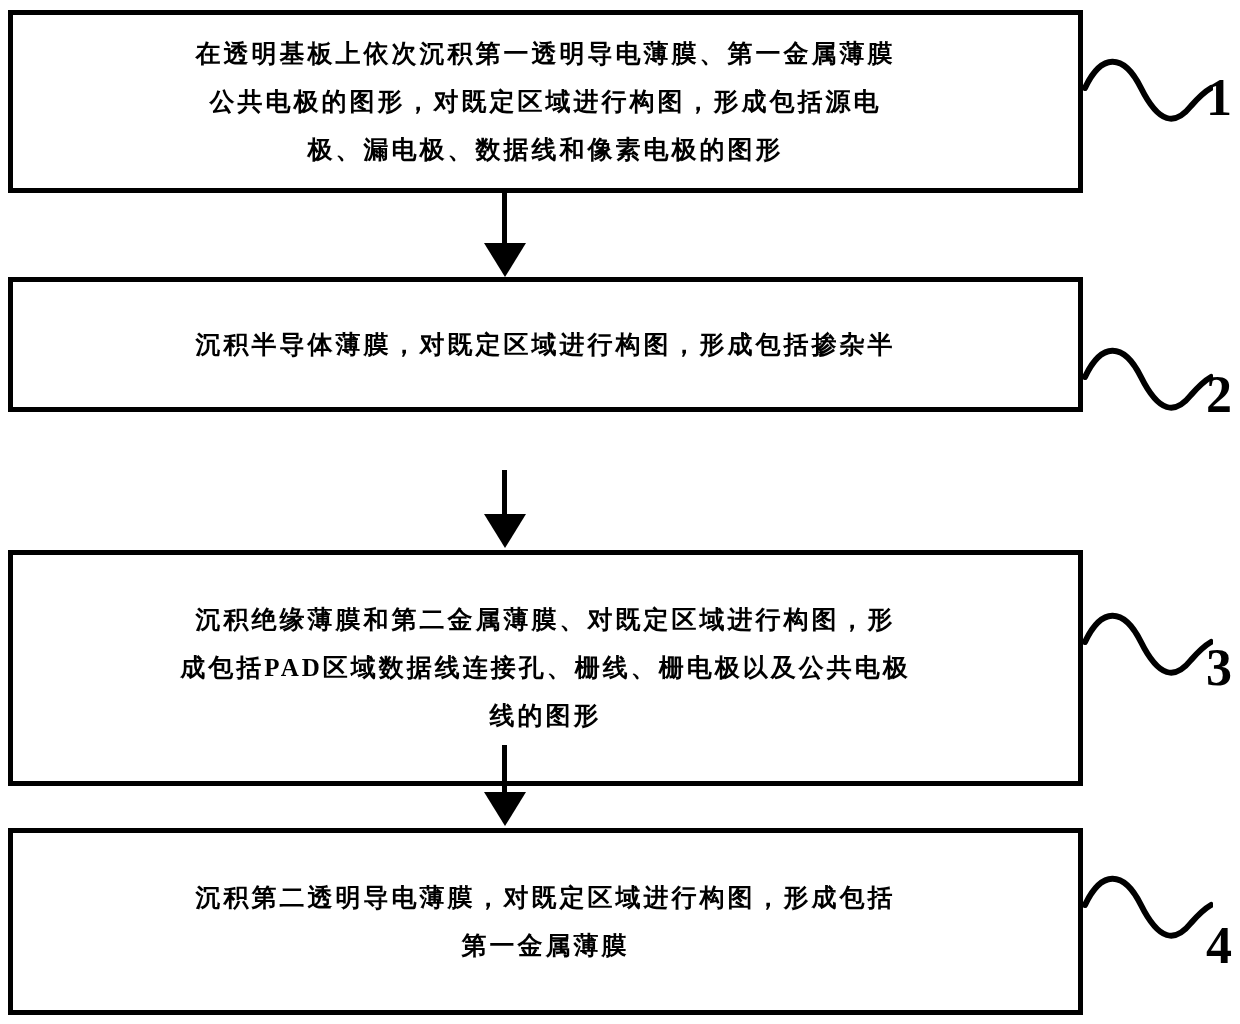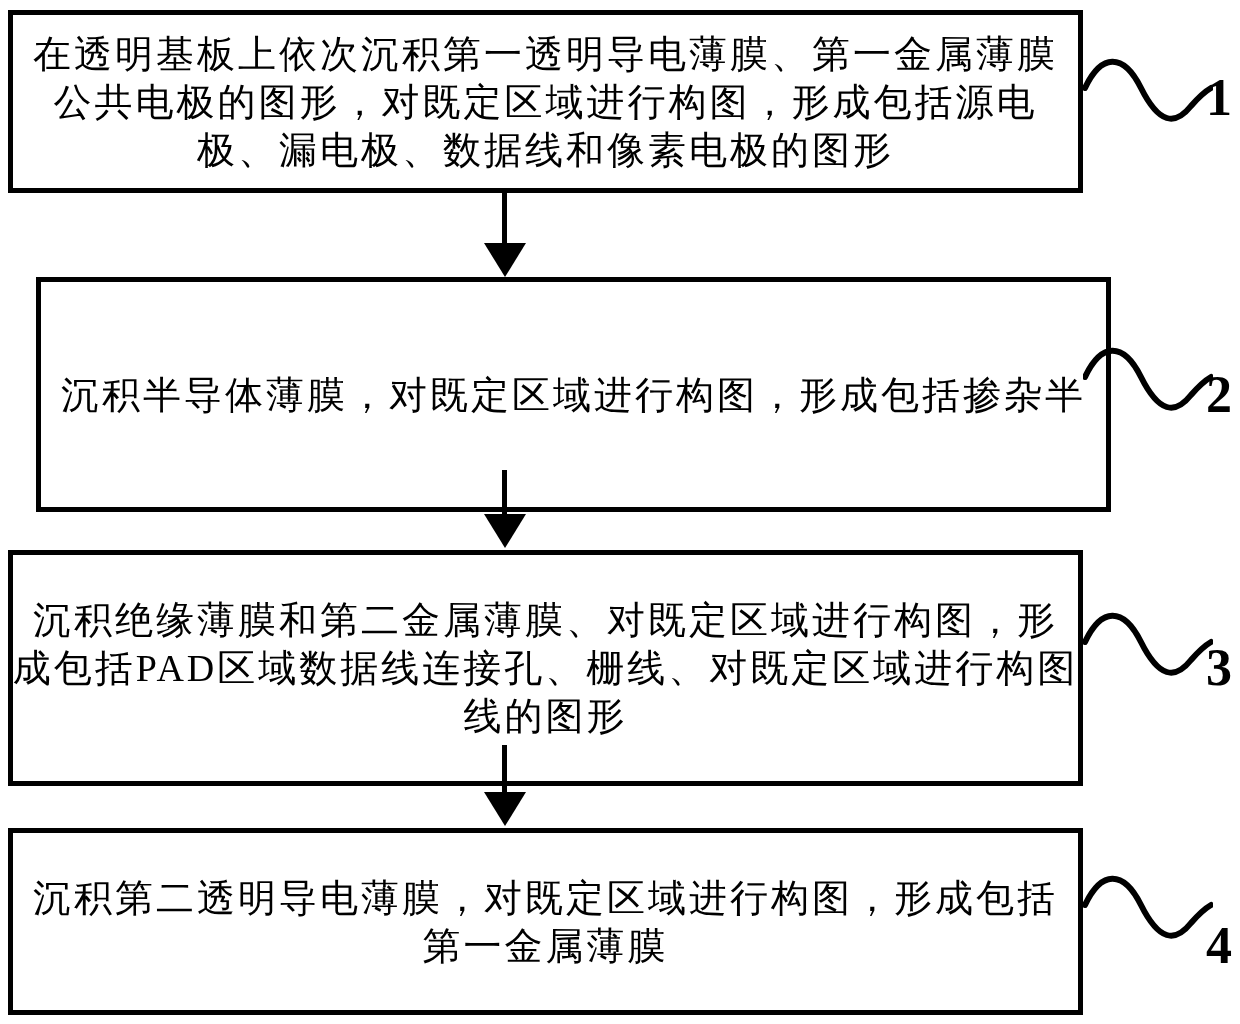--- a/index.html
+++ b/index.html
@@ -23,28 +23,28 @@
     box-sizing: border-box;
     border: 5px solid #000000;
     background: #ffffff;
     display: flex;
     flex-direction: column;
     justify-content: center;
     align-items: center;
     text-align: center;
   }
   .flow-box .line {
-    font-size: 38px;
-    font-weight: normal;
+    font-size: 25px;
+    font-weight: bold;
     line-height: 48px;
     letter-spacing: 3px;
     white-space: nowrap;
   }
   .box-1 { top: 10px;  height: 183px; }
-  .box-2 { top: 277px; height: 235px; margin-left: 28px; }
+  .box-2 { top: 277px; height: 135px; }
   .box-3 { top: 550px; height: 236px; }
   .box-4 { top: 828px; height: 187px; }
 
   .arrow-stem {
     position: absolute;
     left: 502px;
     width: 5px;
     background: #000000;
   }
   .arrow-head {
@@ -105,21 +105,21 @@
 
   <div class="flow-box box-2">
     <div class="line">沉积半导体薄膜，对既定区域进行构图，形成包括掺杂半</div>
   </div>
 
   <div class="arrow-stem stem-2"></div>
   <div class="arrow-head head-2"></div>
 
   <div class="flow-box box-3">
     <div class="line">沉积绝缘薄膜和第二金属薄膜、对既定区域进行构图，形</div>
-    <div class="line">成包括PAD区域数据线连接孔、栅线、对既定区域进行构图</div>
+    <div class="line">成包括PAD区域数据线连接孔、栅线、栅电极以及公共电极</div>
     <div class="line">线的图形</div>
   </div>
 
   <div class="arrow-stem stem-3"></div>
   <div class="arrow-head head-3"></div>
 
   <div class="flow-box box-4">
     <div class="line">沉积第二透明导电薄膜，对既定区域进行构图，形成包括</div>
     <div class="line">第一金属薄膜</div>
   </div>

